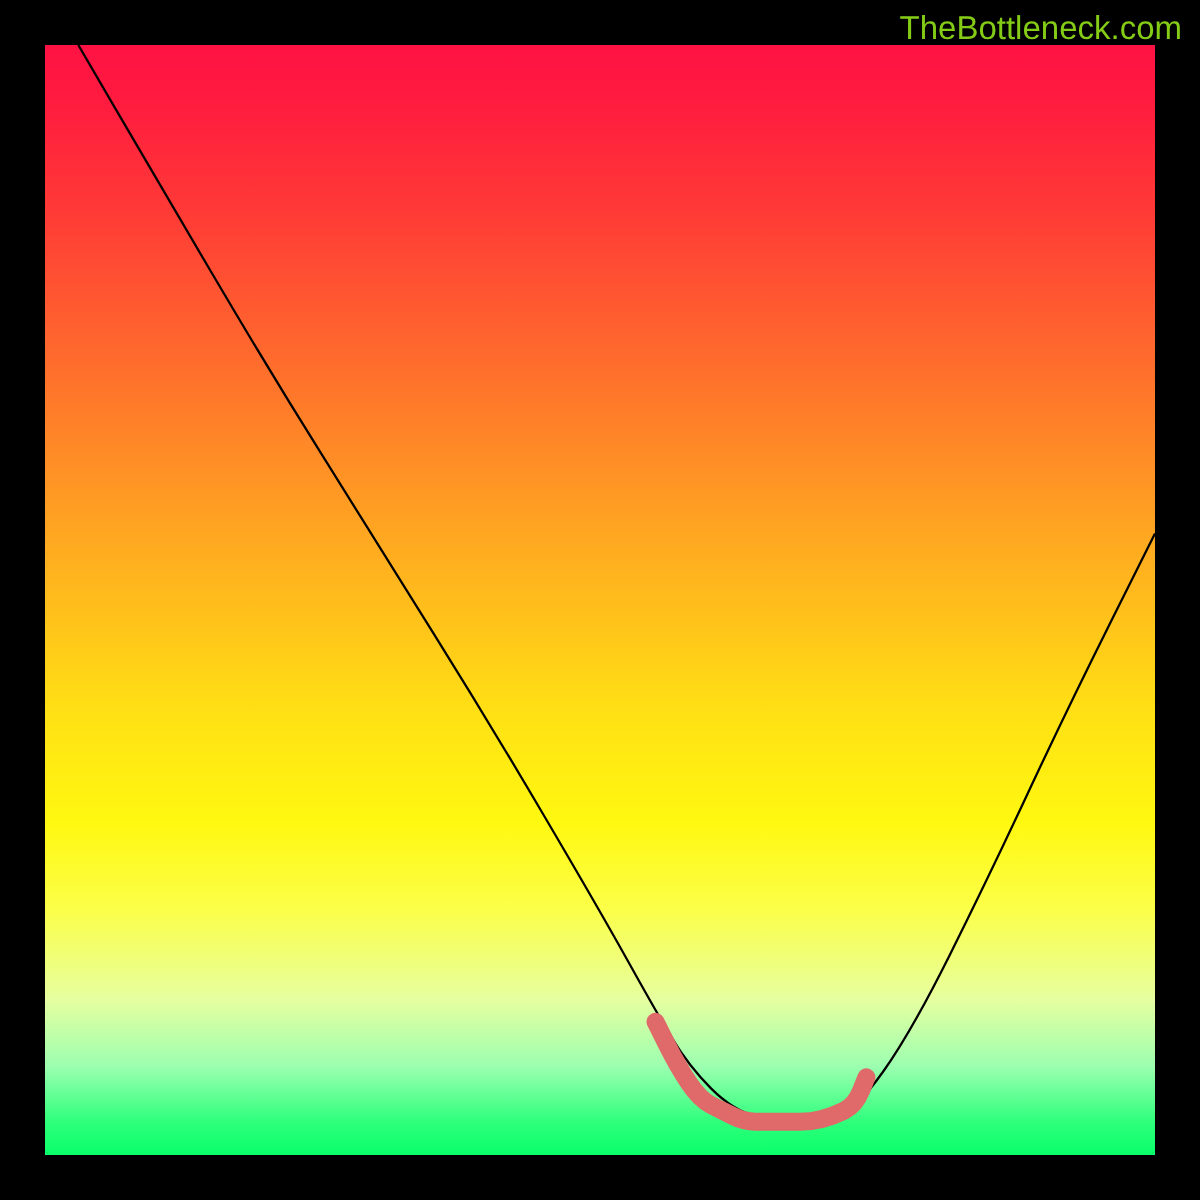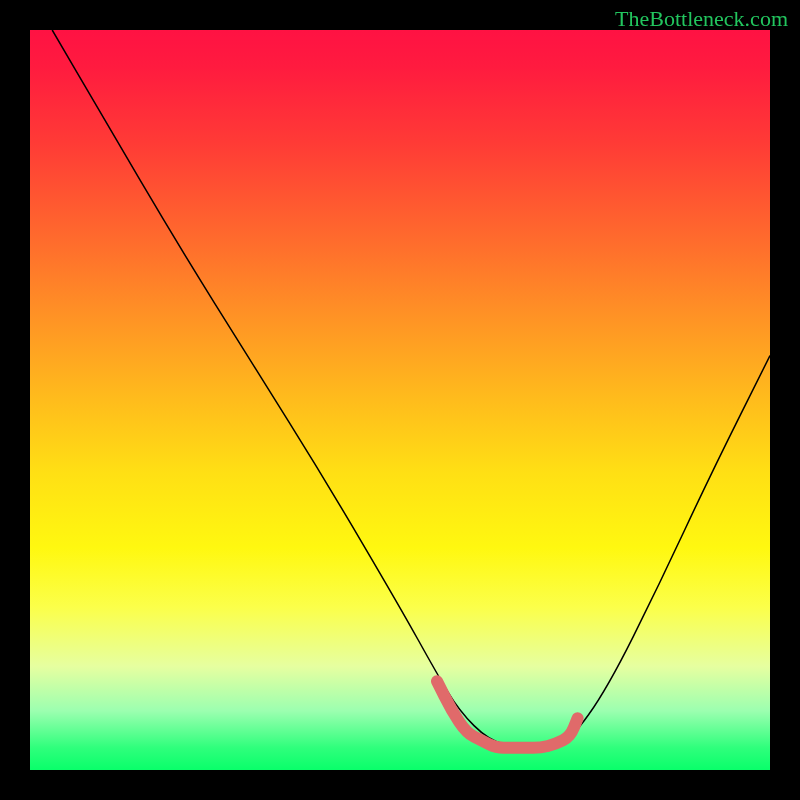--- a/index.html
+++ b/index.html
@@ -8,25 +8,24 @@
     height: 800px;
     background: #000;
     position: relative;
     font-family: Arial, sans-serif;
     overflow: hidden;
   }
   .watermark {
     position: absolute;
     top: 6px;
     right: 12px;
-    color: #22c55e;
+    color: #84cc16;
     font-size: 22px;
     font-weight: 500;
     z-index: 10;
-    font-family: Liberation Serif, serif;
   }
   .plot-area {
     position: absolute;
     left: 30px;
     top: 30px;
     width: 740px;
     height: 740px;
     overflow: hidden;
   }
   .gradient-bg {

